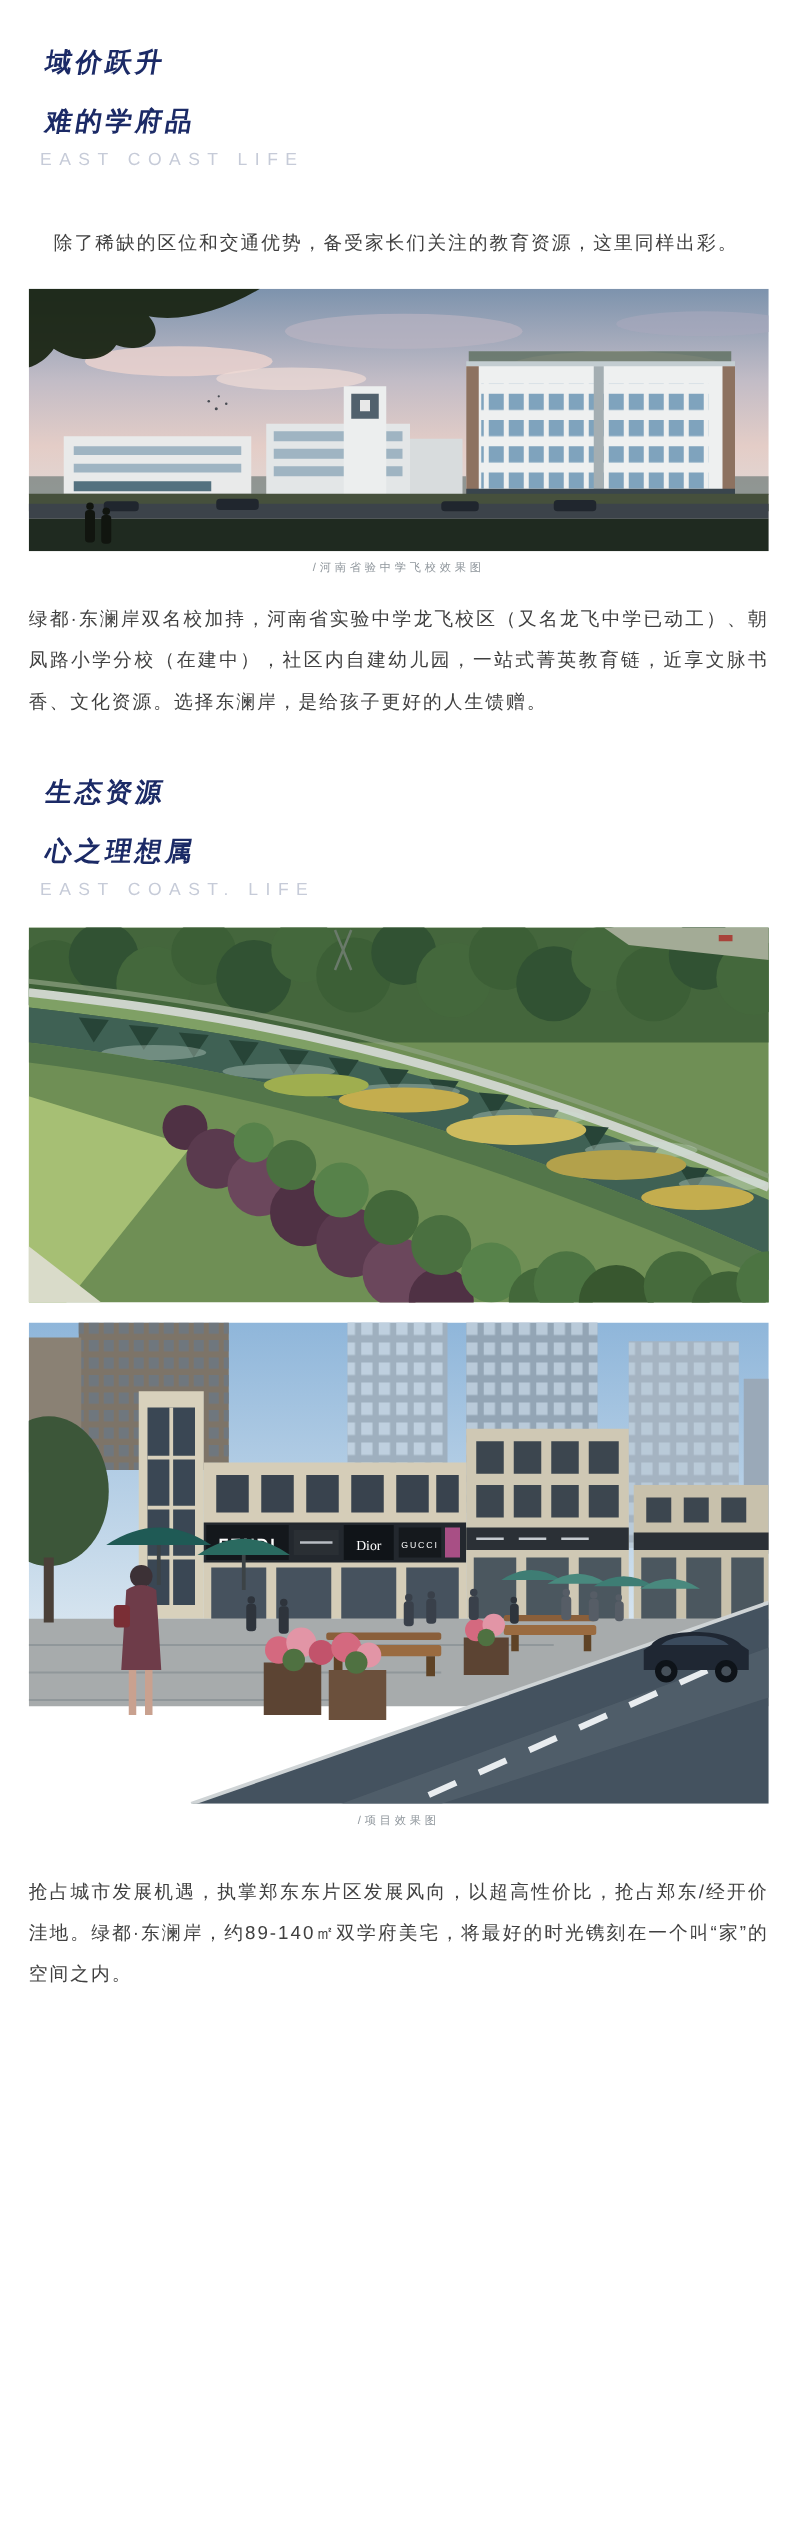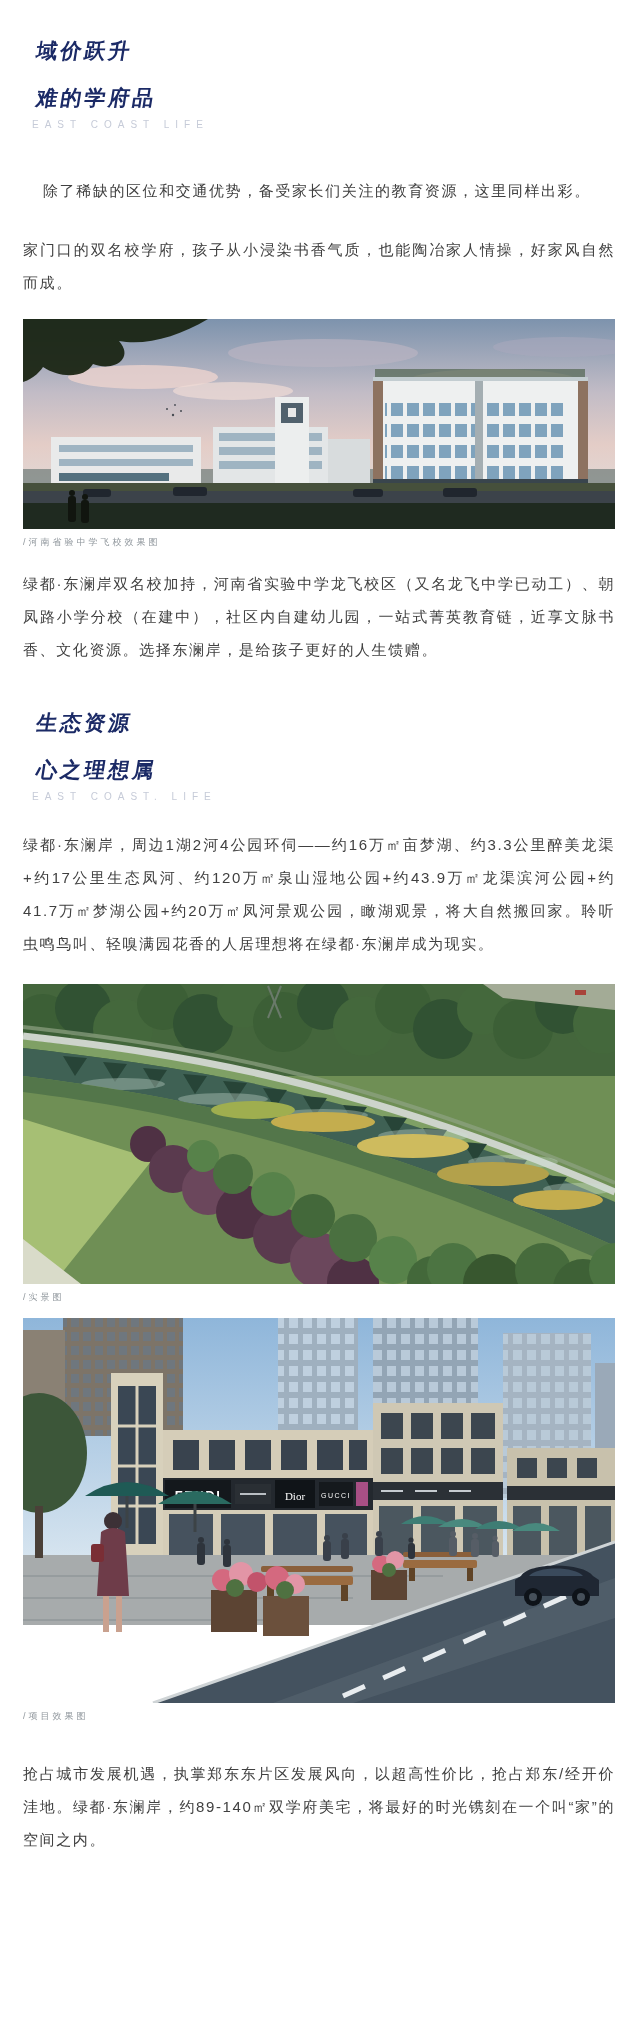--- a/index.html
+++ b/index.html
@@ -11,58 +11,57 @@
   .page{width:592px;padding:40px 23px 0 23px;}
   
   .headline{margin:0 0 0 0;}
   .hl-line{
     display:block;font-size:21px;font-weight:bold;color:#1b2a66;
     letter-spacing:3px;line-height:1;margin:0 0 0 12px;
     transform:skewX(-9deg);transform-origin:left bottom;
   }
   .hl-line + .hl-line{margin-top:26px;}
   .watermark{
-    font-size:10px;letter-spacing:6px;color:#c6cbd8;
+    font-size:14px;letter-spacing:6px;color:#c6cbd8;
     margin:12px 0 0 9px;line-height:1;
   }
   
   .body-text{
     font-size:15px;line-height:33px;letter-spacing:1.6px;color:#404040;
     text-align:justify;margin:26px 0 0 0;
   }
   .first-after-watermark{margin-top:44px;padding-left:20px;}
   .after-caption{margin-top:20px;}
   .closing{margin-top:36px;}
   
   figure{margin:20px 0 0 0;padding:0;}
   figure.river{margin-top:24px;}
   figure.commercial{margin-top:16px;}
   .photo{display:block;width:592px;}
   .caption{
-    font-size:9px;letter-spacing:3px;color:#8f969c;text-align:left;
+    font-size:9px;letter-spacing:3px;color:#8f969c;text-align:center;
     margin-top:9px;line-height:1;
   }
   .section-ecology{margin-top:46px;}
   svg text{font-family:"Liberation Sans",sans-serif;}
   .serif-sign{font-family:"Liberation Serif",serif;}
 </style>
 </head>
 <body>
 
 <div class="page">
 
   <section class="section-education">
     <h1 class="headline">
       <span class="hl-line">域价跃升</span>
       <span class="hl-line">难的学府品</span>
     </h1>
     <div class="watermark">EAST COAST LIFE</div>
 
     <p class="body-text first-after-watermark">除了稀缺的区位和交通优势，备受家长们关注的教育资源，这里同样出彩。</p>
-    <p class="body-text">家门口的双名校学府，孩子从小浸染书香气质，也能陶冶家人情操，好家风自然而成。</p>
 
     <figure class="school">
       <svg class="photo" viewBox="0 0 592 210" preserveAspectRatio="none">
         <defs>
           <linearGradient id="sky1" x1="0" y1="0" x2="0" y2="1">
             <stop offset="0" stop-color="#7d93ad"></stop>
             <stop offset="0.35" stop-color="#c2bcc6"></stop>
             <stop offset="0.6" stop-color="#e4cdc7"></stop>
             <stop offset="1" stop-color="#dee2e3"></stop>
           </linearGradient>
@@ -138,21 +137,20 @@
     <p class="body-text after-caption">绿都·东澜岸双名校加持，河南省实验中学龙飞校区（又名龙飞中学已动工）、朝凤路小学分校（在建中），社区内自建幼儿园，一站式菁英教育链，近享文脉书香、文化资源。选择东澜岸，是给孩子更好的人生馈赠。</p>
   </section>
 
   <section class="section-ecology">
     <h1 class="headline">
       <span class="hl-line">生态资源</span>
       <span class="hl-line">心之理想属</span>
     </h1>
     <div class="watermark">EAST COAST. LIFE</div>
 
-    <p class="body-text">绿都·东澜岸，周边1湖2河4公园环伺——约16万㎡亩梦湖、约3.3公里醉美龙渠+约17公里生态凤河、约120万㎡泉山湿地公园+约43.9万㎡龙渠滨河公园+约41.7万㎡梦湖公园+约20万㎡凤河景观公园，瞰湖观景，将大自然搬回家。聆听虫鸣鸟叫、轻嗅满园花香的人居理想将在绿都·东澜岸成为现实。</p>
 
     <figure class="river">
       <svg class="photo" viewBox="0 0 592 300" preserveAspectRatio="none">
         <rect width="592" height="300" fill="#6f8f55"></rect>
         <g>
           <rect x="0" y="0" width="592" height="92" fill="#44663c"></rect>
           <circle cx="20" cy="40" r="30" fill="#3c5f36"></circle>
             <circle cx="60" cy="24" r="28" fill="#315233"></circle>
           <circle cx="100" cy="45" r="30" fill="#44683c"></circle>
             <circle cx="140" cy="20" r="26" fill="#3c5f36"></circle>
@@ -235,21 +233,20 @@
         </g>
         <g>
           <circle cx="430" cy="285" r="26" fill="#4c7442"></circle>
             <circle cx="470" cy="300" r="30" fill="#38572f"></circle>
           <circle cx="520" cy="287" r="28" fill="#466b3c"></circle>
             <circle cx="560" cy="305" r="30" fill="#3e6136"></circle>
           <circle cx="592" cy="285" r="26" fill="#4c7442"></circle>
         </g>
       </svg>
     </figure>
-    <div class="caption">/实景图</div>
   </section>
 
   <section class="section-commercial">
 
     <figure class="commercial">
       <svg class="photo" viewBox="0 0 592 385" preserveAspectRatio="none">
         <defs>
           <linearGradient id="sky3" x1="0" y1="0" x2="0" y2="1">
             <stop offset="0" stop-color="#8fb6da"></stop>
               <stop offset="1" stop-color="#d9e6f0"></stop>

